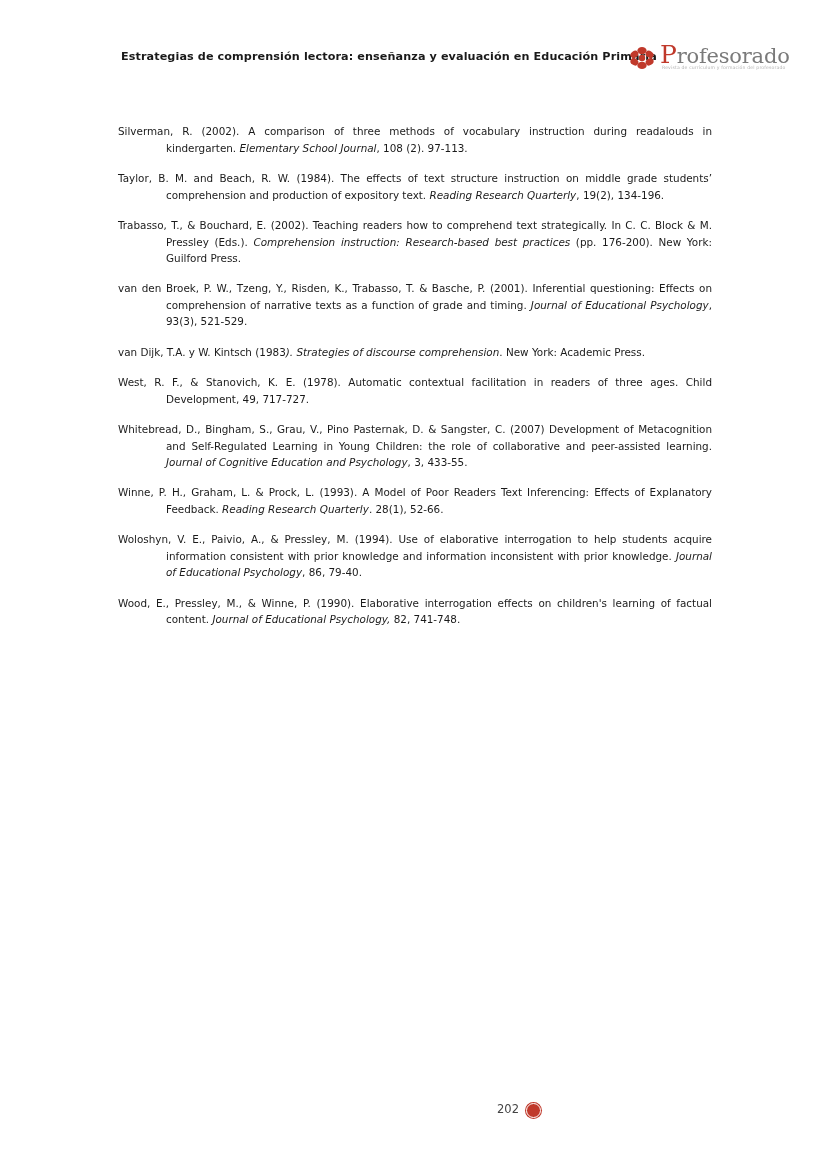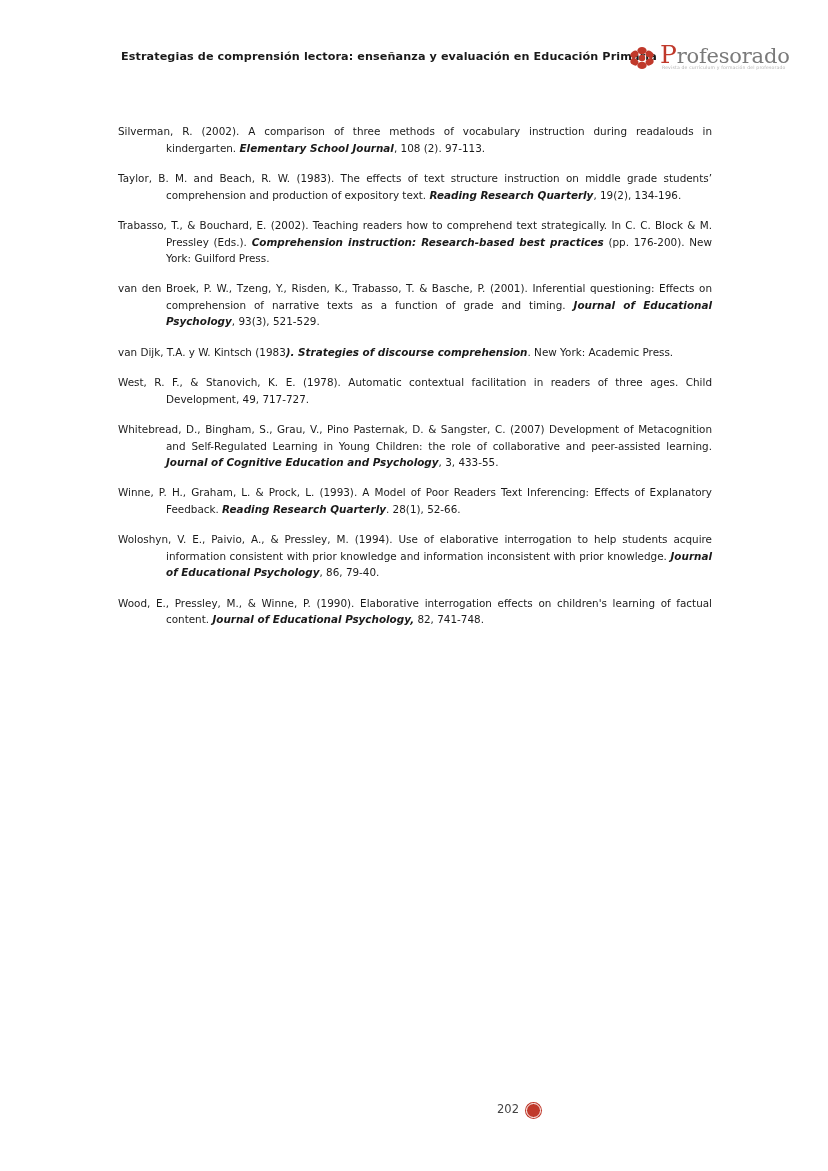--- a/index.html
+++ b/index.html
@@ -90,21 +90,20 @@
     line-height: 1.58;
     text-align: justify;
     text-justify: inter-word;
     margin-bottom: 14px;
     padding-left: 48px;
     text-indent: -48px;
     color: #1a1a1a;
   }
   .ref i {
     font-style: italic;
-    font-weight: bold;
   }
 
   
   .footer {
     position: absolute;
     left: 0;
     top: 1097px;
     width: 656px;
     height: 30px;
   }
@@ -147,21 +146,21 @@
           <ellipse cx="21.6" cy="17.8" rx="4.2" ry="3.3" transform="rotate(-35 21.6 17.8)"></ellipse>
         </g>
       </svg>
       <div class="logo-text"><span class="cap">P</span><span>rofesorado</span></div>
       <div class="logo-sub">Revista de currículum y formación del profesorado</div>
     </div>
   </div>
 
   <div class="refs">
       <p class="ref"><span>Silverman, R. (2002). A comparison of three methods of vocabulary instruction during readalouds in kindergarten. </span><i>Elementary School Journal</i><span>, 108 (2). 97-113.</span></p>
-      <p class="ref"><span>Taylor, B. M. and Beach, R. W. (1983). The effects of text structure instruction on middle grade students’ comprehension and production of expository text. </span><i>Reading Research Quarterly</i><span>, 19(2), 134-196.</span></p>
+      <p class="ref"><span>Taylor, B. M. and Beach, R. W. (1984). The effects of text structure instruction on middle grade students’ comprehension and production of expository text. </span><i>Reading Research Quarterly</i><span>, 19(2), 134-196.</span></p>
       <p class="ref"><span>Trabasso, T., &amp; Bouchard, E. (2002). Teaching readers how to comprehend text strategically. In C. C. Block &amp; M. Pressley (Eds.). </span><i>Comprehension instruction: Research-based best practices</i><span> (pp. 176-200). New York: Guilford Press.</span></p>
       <p class="ref"><span>van den Broek, P. W., Tzeng, Y., Risden, K., Trabasso, T. &amp; Basche, P. (2001). Inferential questioning: Effects on comprehension of narrative texts as a function of grade and timing. </span><i>Journal of Educational Psychology</i><span>, 93(3), 521-529.</span></p>
       <p class="ref"><span>van Dijk, T.A. y W. Kintsch (1983</span><i>). Strategies of discourse comprehension</i><span>. New York: Academic Press.</span></p>
       <p class="ref"><span>West, R. F., &amp; Stanovich, K. E. (1978). Automatic contextual facilitation in readers of three ages. Child Development, 49, 717-727.</span></p>
       <p class="ref"><span>Whitebread, D., Bingham, S., Grau, V., Pino Pasternak, D. &amp; Sangster, C. (2007) Development of Metacognition and Self-Regulated Learning in Young Children: the role of collaborative and peer-assisted learning. </span><i>Journal of Cognitive Education and Psychology</i><span>, 3, 433-55.</span></p>
       <p class="ref"><span>Winne, P. H., Graham, L. &amp; Prock, L. (1993). A Model of Poor Readers  Text Inferencing: Effects of Explanatory Feedback. </span><i>Reading Research Quarterly</i><span>. 28(1), 52-66.</span></p>
       <p class="ref"><span>Woloshyn, V. E., Paivio, A., &amp; Pressley, M. (1994). Use of elaborative interrogation to help students acquire information consistent with prior knowledge and information inconsistent with prior knowledge. </span><i>Journal of Educational Psychology</i><span>, 86, 79-40.</span></p>
       <p class="ref"><span>Wood, E., Pressley, M., &amp; Winne, P. (1990). Elaborative interrogation effects on children's learning of factual content. </span><i>Journal of Educational Psychology,</i><span> 82, 741-748.</span></p>
     </div>
 

